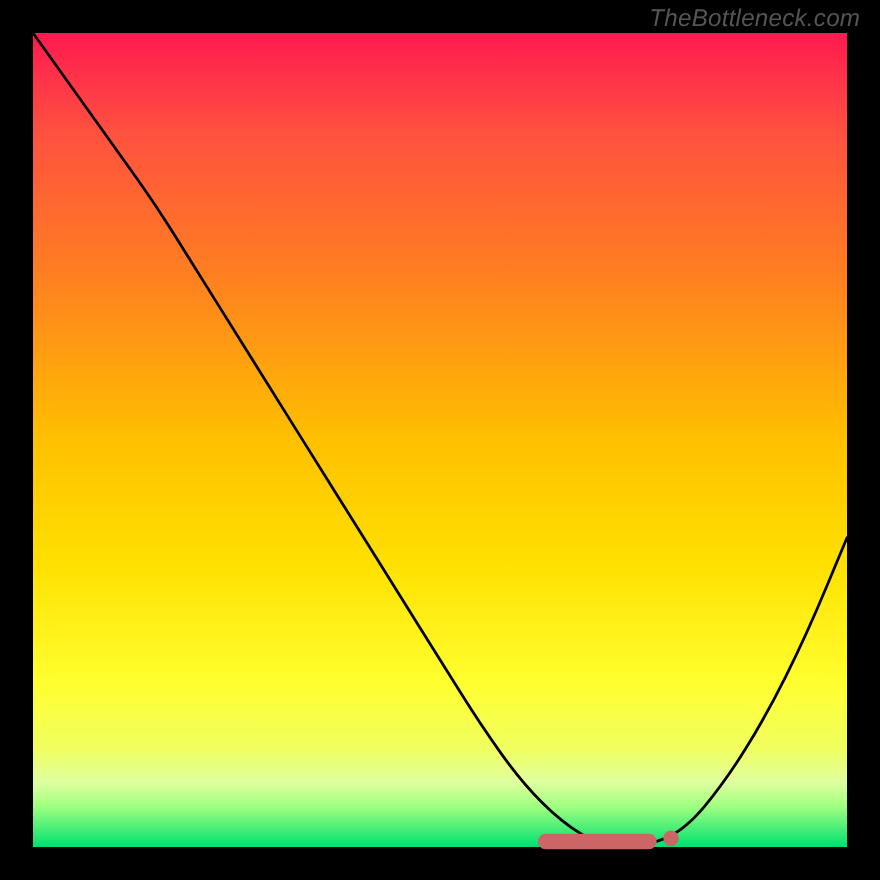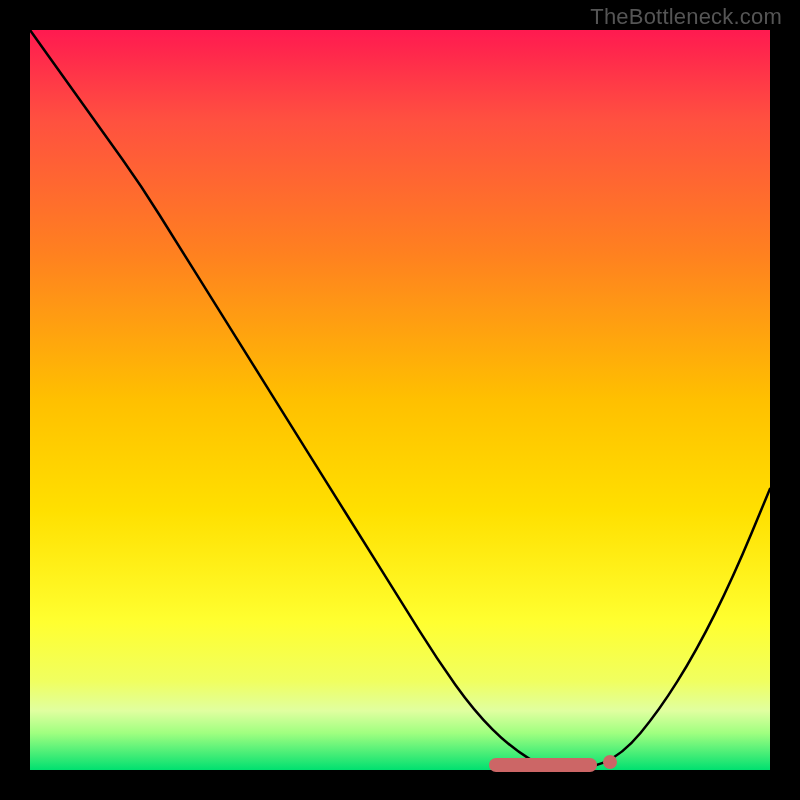--- a/index.html
+++ b/index.html
@@ -7,20 +7,21 @@
     padding: 0;
     width: 800px;
     height: 800px;
     background: #000;
     font-family: Arial, Helvetica, sans-serif;
   }
   .container {
     position: relative;
     width: 792px;
     height: 800px;
+    font-style: italic;
   }
   .watermark {
     position: absolute;
     top: 4px;
     right: 10px;
     color: #555555;
     font-size: 22px;
     font-weight: 500;
     letter-spacing: 0.2px;
     z-index: 5;

